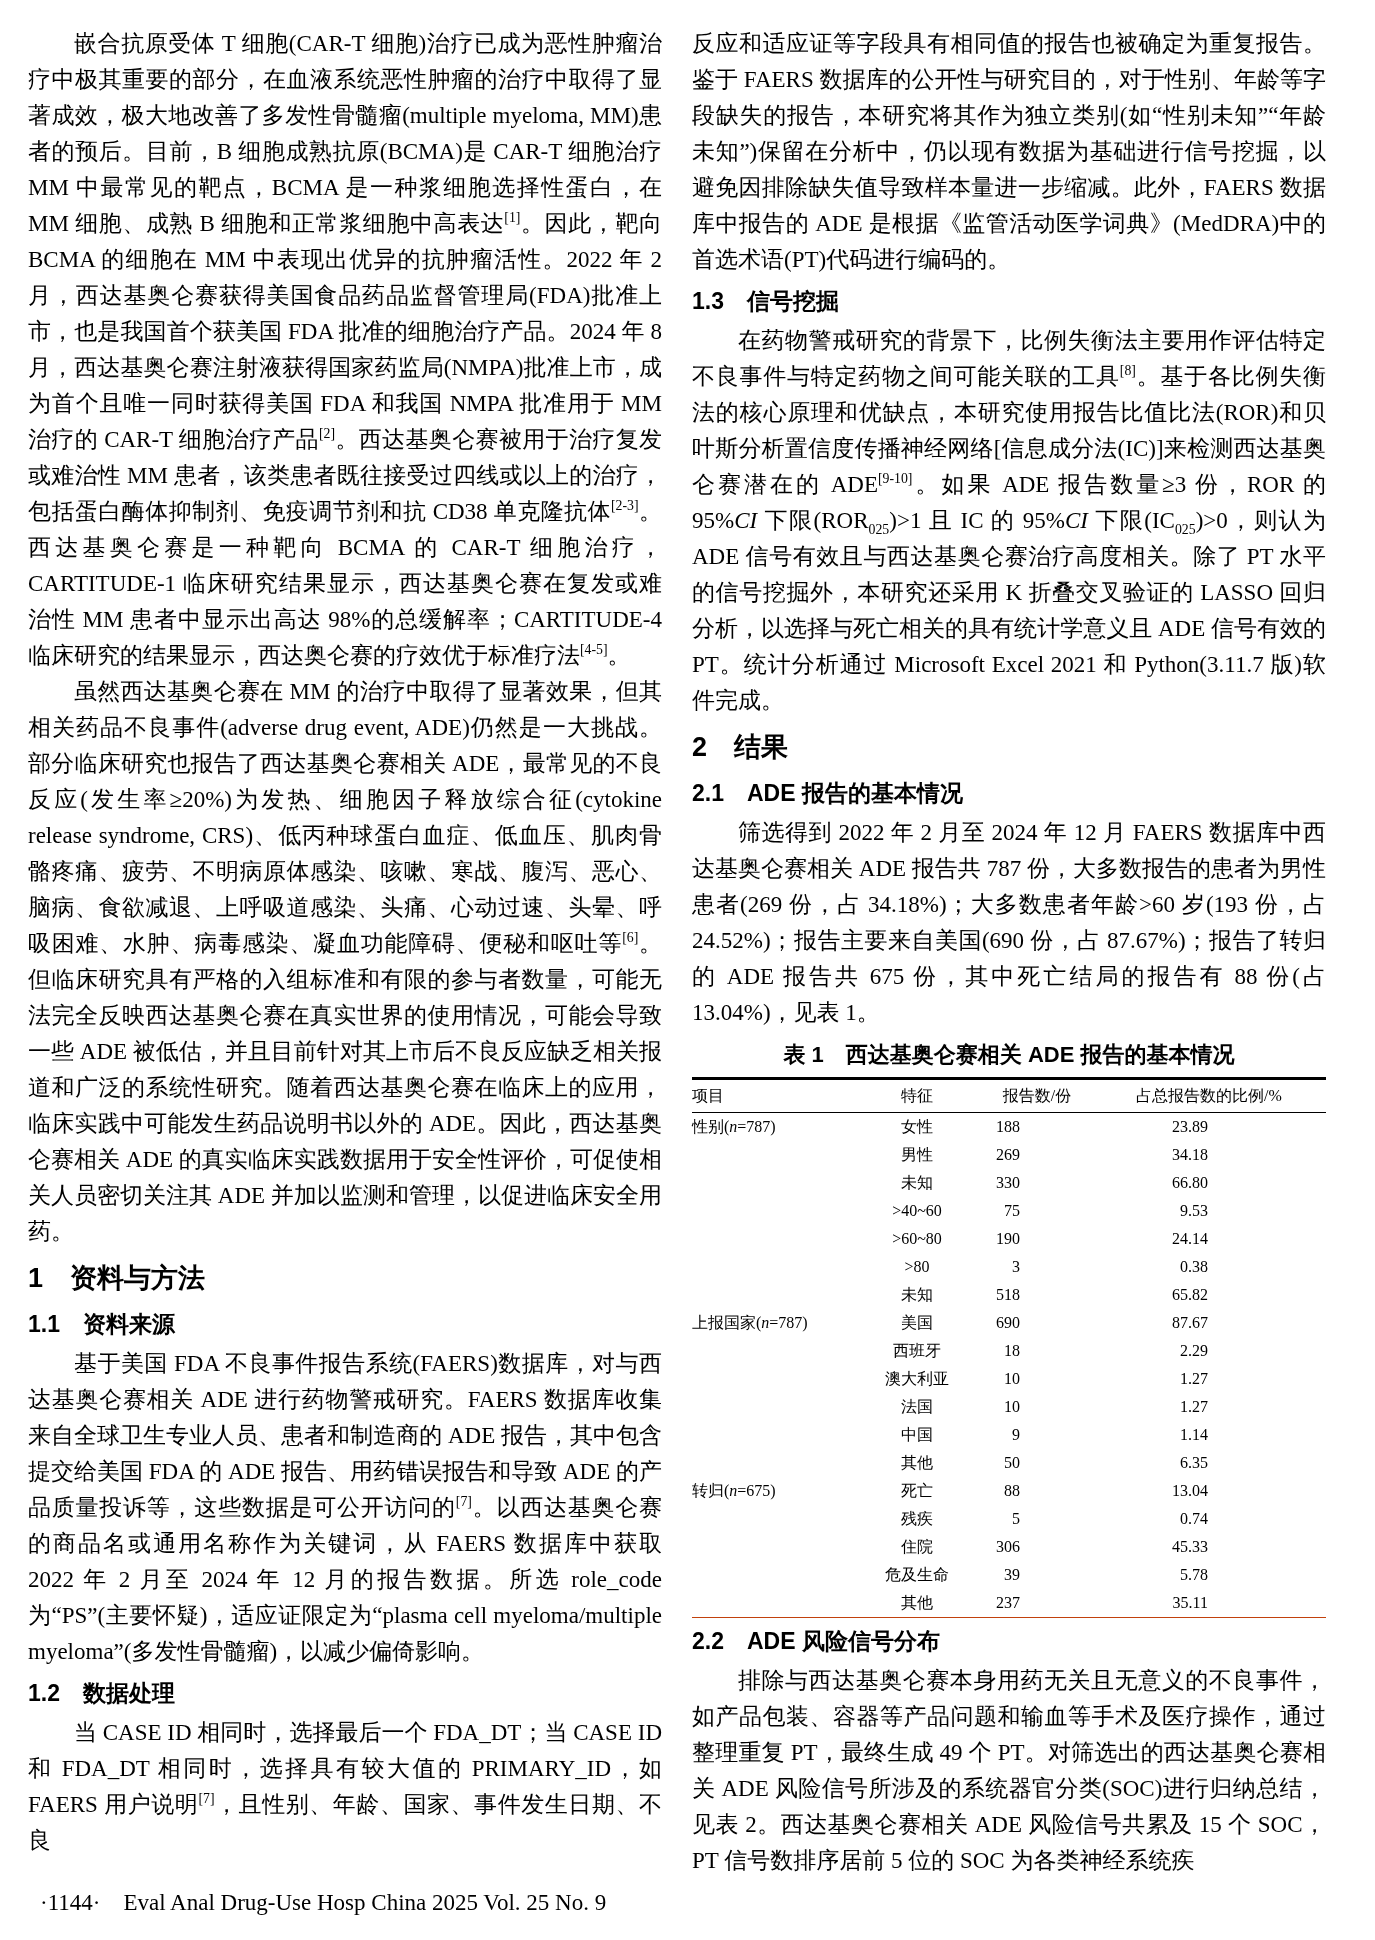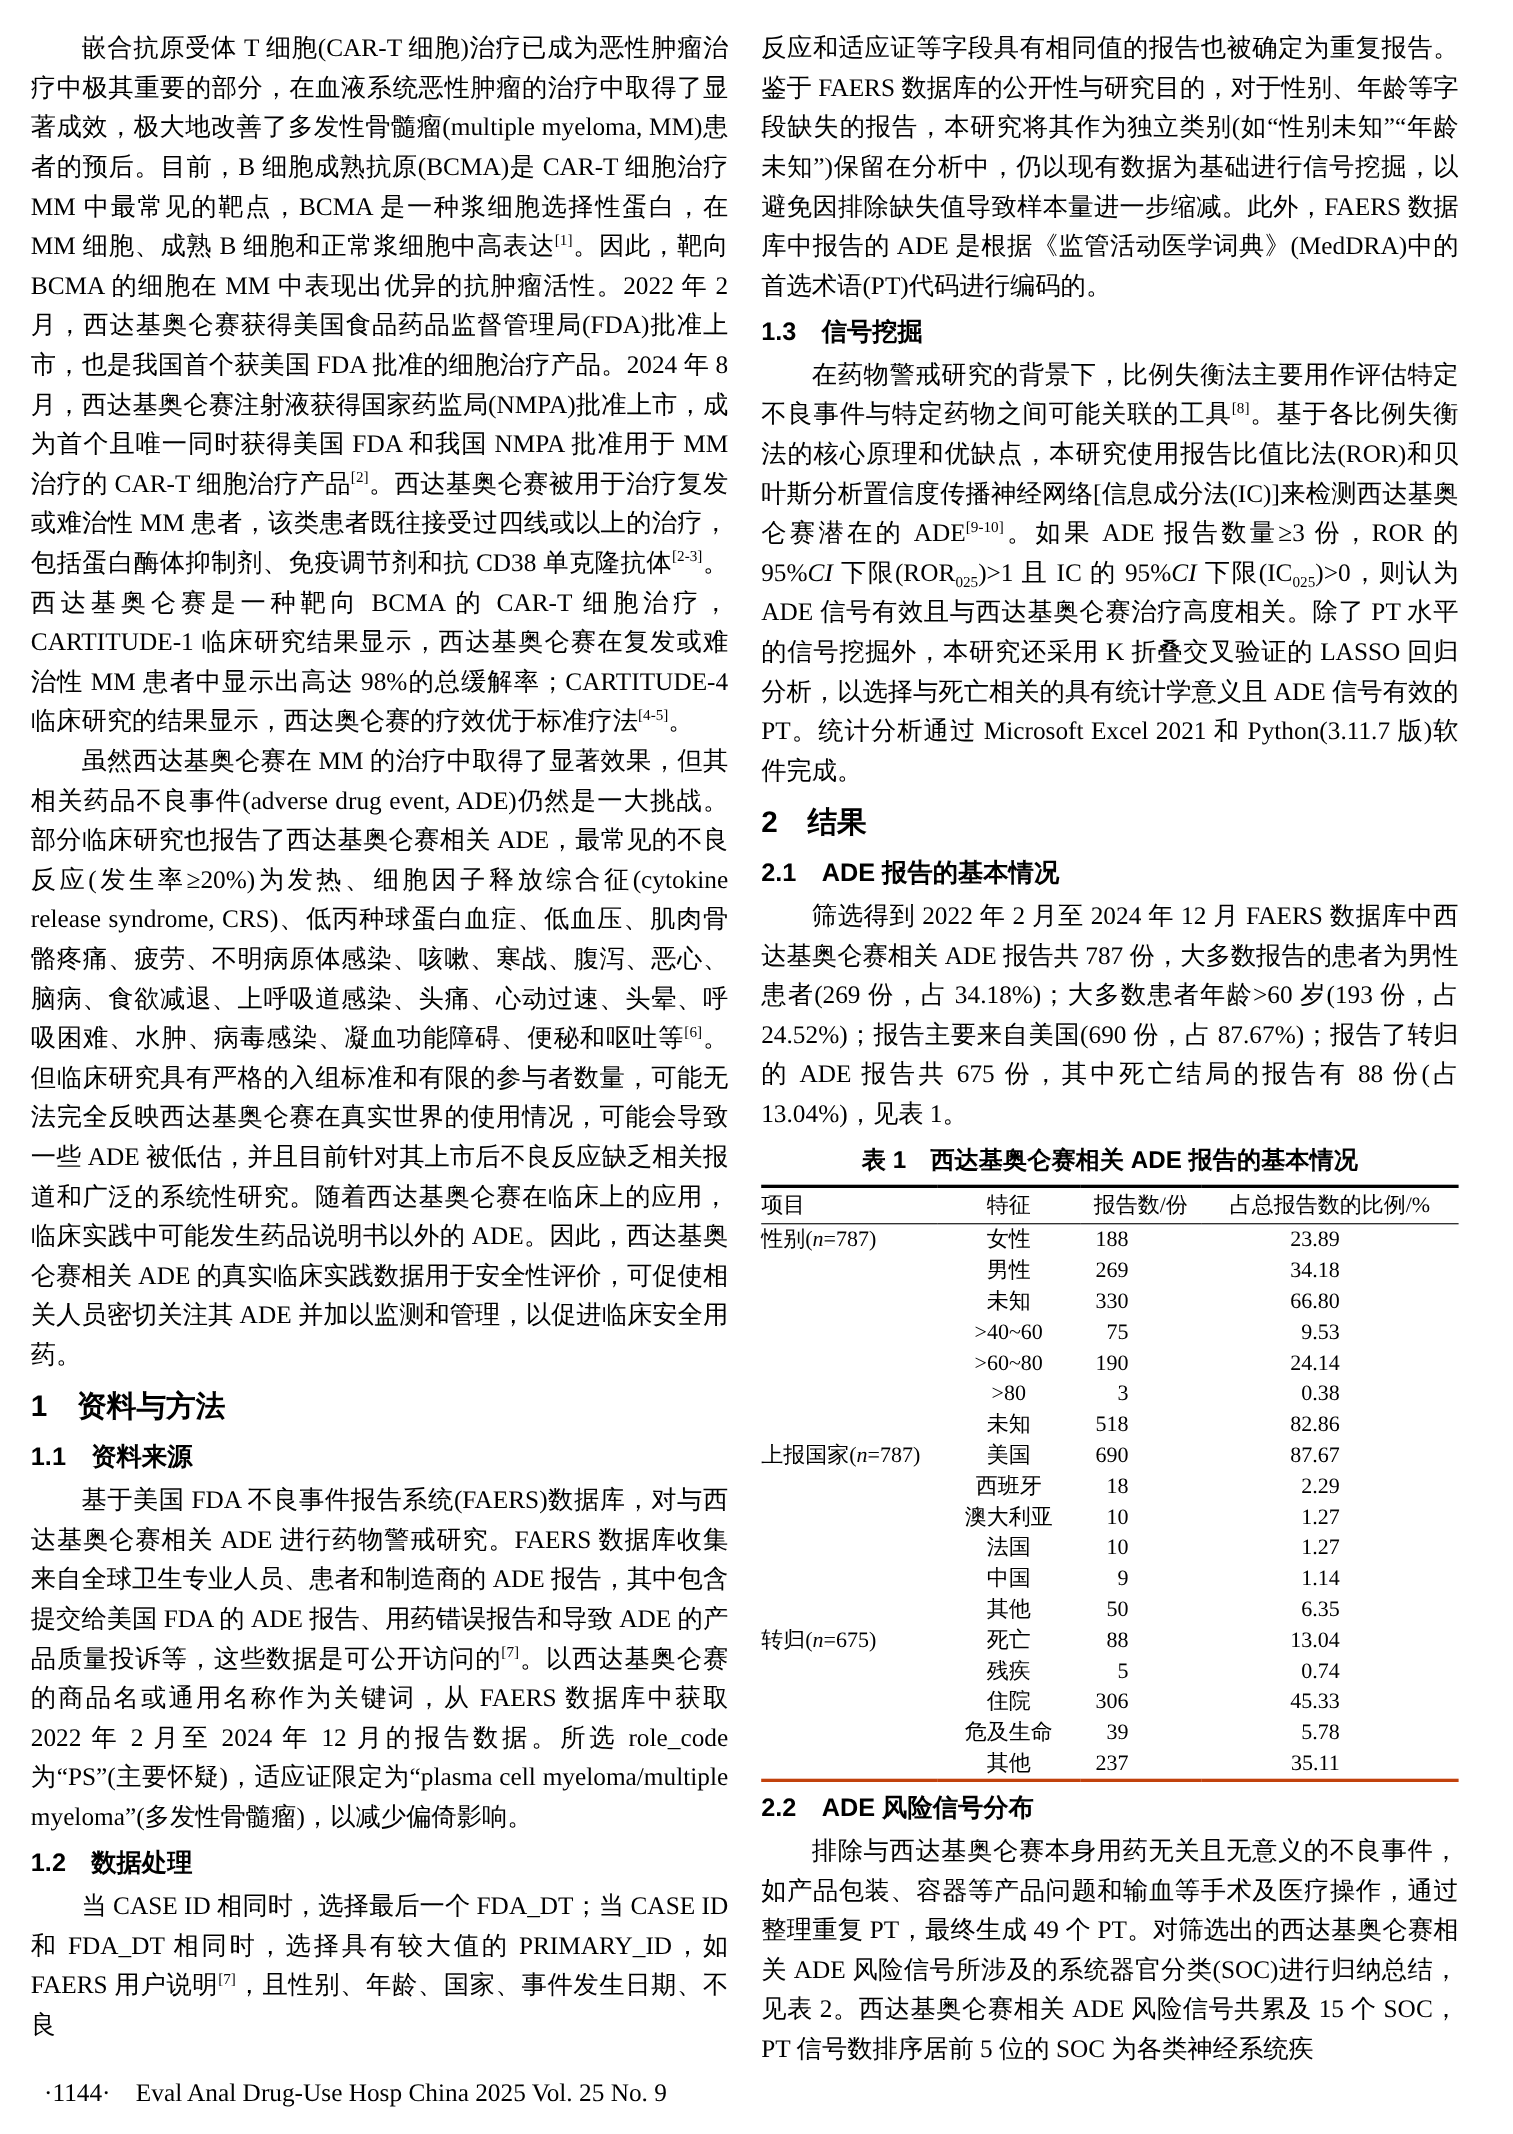--- a/index.html
+++ b/index.html
@@ -39,23 +39,23 @@
     margin:3px 0 2px 0; text-align:left;
   }
   .table-title {
     font-family:"Liberation Sans","DejaVu Sans",sans-serif;
     font-weight:bold; font-size:22px; line-height:32px;
     text-align:center; margin:8px 0 6px 0;
   }
   table.t {
     width:100%;
     border-collapse:collapse;
-    font-size:20px;
+    font-size:16px;
     border-top:3px solid #000;
-    border-bottom:3px solid #c2410c;
+    border-bottom:1px solid #c2410c;
     table-layout:fixed;
   }
   table.t thead tr { border-bottom:1.5px solid #000; }
   table.t th, table.t td {
     font-weight:normal;
     height:28px;
     vertical-align:middle;
     white-space:nowrap;
     line-height:28px;
   }
@@ -147,21 +147,21 @@
             <tr>
               <td class="c0"></td>
               <td class="c1">&gt;80</td>
               <td class="c2"><span class="num n3">3</span></td>
               <td class="c3"><span class="num n5">0.38</span></td>
             </tr>
             <tr>
               <td class="c0"></td>
               <td class="c1">未知</td>
               <td class="c2"><span class="num n3">518</span></td>
-              <td class="c3"><span class="num n5">82.86</span></td>
+              <td class="c3"><span class="num n5">65.82</span></td>
             </tr>
             <tr>
               <td class="c0">上报国家(<span class="it">n</span>=787)</td>
               <td class="c1">美国</td>
               <td class="c2"><span class="num n3">690</span></td>
               <td class="c3"><span class="num n5">87.67</span></td>
             </tr>
             <tr>
               <td class="c0"></td>
               <td class="c1">西班牙</td>

